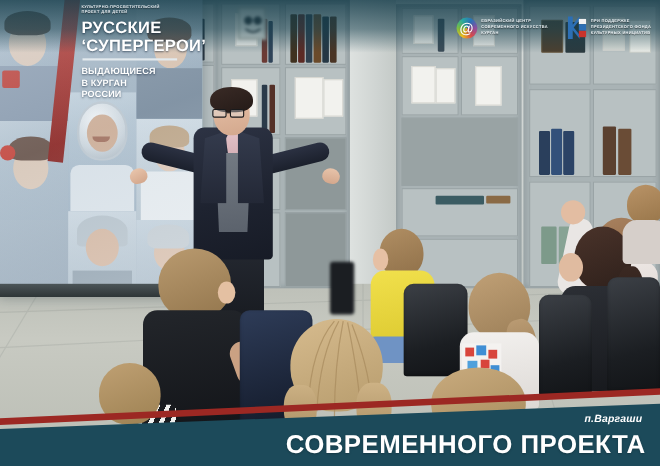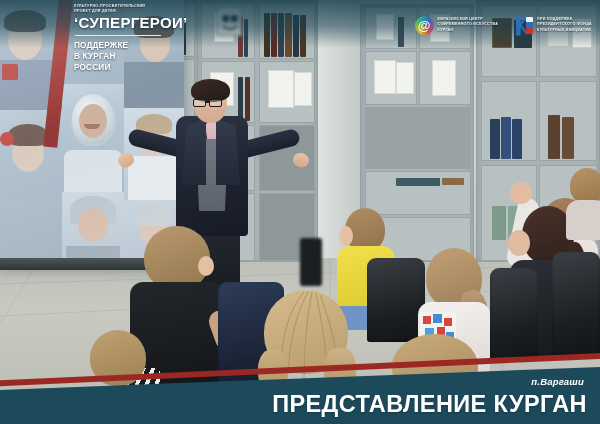--- a/index.html
+++ b/index.html
@@ -428,23 +428,24 @@
         <span style="position:absolute;left:10px;top:18px;width:40px;height:22px;border-radius:50% 50% 26% 26%;background:#5d4438;"></span>
         <span style="position:absolute;left:0;top:64px;width:60px;height:46px;background:#7f8fa0;"></span>
       </div>
 
       <div class="poster-red"></div>
     </div>
 
     <div class="poster-text">
       <div class="kicker">КУЛЬТУРНО-ПРОСВЕТИТЕЛЬСКИЙ</div>
       <div class="kicker">ПРОЕКТ ДЛЯ ДЕТЕЙ</div>
+      <div class="ptitle1">РУССКИЕ</div>
       <div class="ptitle2">‘СУПЕРГЕРОИ’</div>
       <div class="prule"></div>
-      <div class="psub">ПОДДЕРЖКЕ</div>
+      <div class="psub">ВЫДАЮЩИЕСЯ</div>
       <div class="psub">В КУРГАН</div>
       <div class="psub">РОССИИ</div>
     </div>
     <div class="screen-haze"></div>
   </div>
   <div class="screen-frame"></div>
 
   <div class="person" id="presenter">
     <div class="pres-arm left"></div>
     <div class="pres-arm right"></div>
@@ -572,15 +573,15 @@
         <span>ПРЕЗИДЕНТСКОГО ФОНДА</span>
         <span>КУЛЬТУРНЫХ ИНИЦИАТИВ</span>
       </span>
     </div>
 
   </div>
 
   <div class="banner-red"></div>
   <div class="banner"></div>
   <div class="banner-place">п.Варгаши</div>
-  <div class="banner-title">ПРЕДСТАВЛЕНИЕ КУРГАН</div>
+  <div class="banner-title">СОВРЕМЕННОГО ПРОЕКТА</div>
 
 </div>
 
 </body></html>

